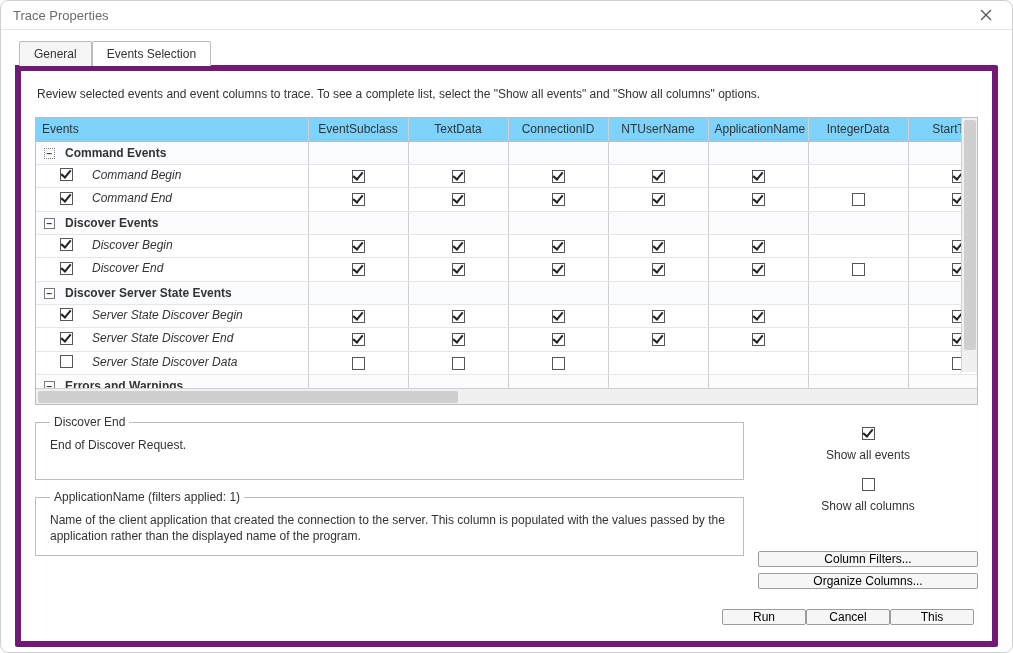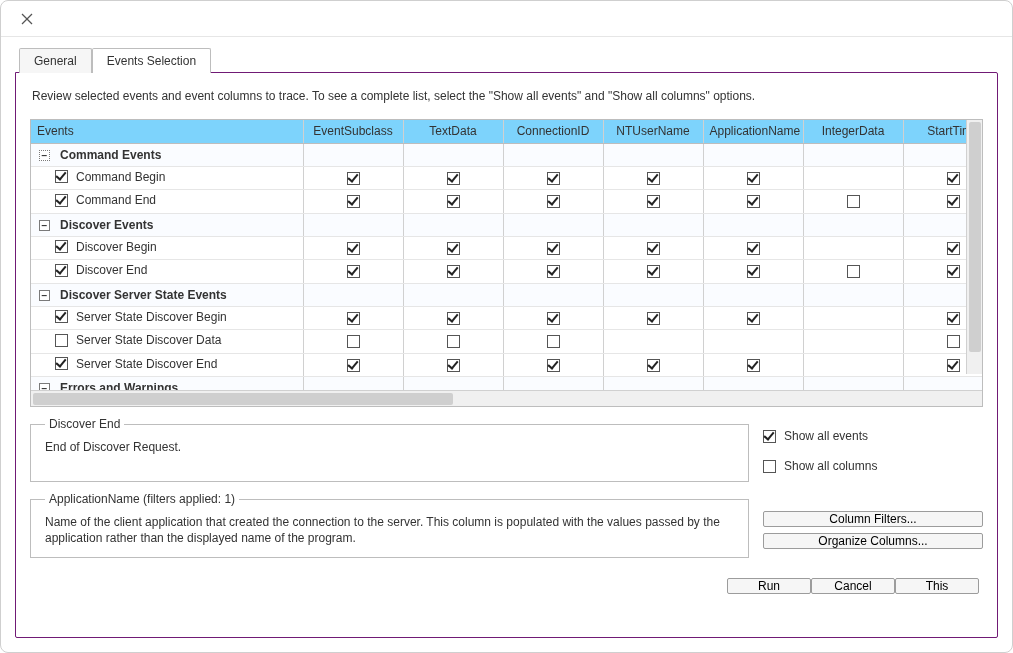--- a/index.html
+++ b/index.html
@@ -60,21 +60,21 @@
     position: relative;
     top: 1px;
     border-radius: 2px 2px 0 0;
     cursor: default;
   }
   .tab.active {
     background: #ffffff;
     z-index: 2;
   }
   .tabpanel {
-    border: 1px solid #701a75;
+    border: 6px solid #701a75;
     flex: 1;
     padding: 14px 14px 14px 14px;
     display: flex;
     flex-direction: column;
     gap: 10px;
     min-height: 0;
     border-radius: 0 2px 2px 2px;
   }
   .desc {
     font-size: 12px;
@@ -134,21 +134,22 @@
     margin-left: 2px;
     background: #fff;
     vertical-align: middle;
     color: #333;
   }
   .tree-toggle.dashed { border-style: dotted; }
   .indent-child {
     padding-left: 18px;
     display: inline-flex;
     align-items: center;
-    gap: 8px;
+    gap: 19px;
+    font-style: italic;
   }
   .cb {
     display:inline-block;
     width: 13px; height: 13px;
     border: 1px solid #555;
     background: #fff;
     position: relative;
     vertical-align: middle;
   }
   .cb.checked::after {
@@ -215,20 +216,21 @@
     padding: 0 4px;
     font-size: 12px;
     color: #333;
   }
   .chk-row {
     display: flex;
     align-items: center;
     gap: 8px;
     font-size: 12px;
     margin: 2px 0 8px 0;
+    flex-direction: column;
   }
   .btn {
     height: 16px;
     border: 1px solid #9c9c9c;
     background: #f6f6f6;
     font-size: 12px;
     padding: 0 10px;
     min-width: 200px;
     cursor: default;
     border-radius: 2px;
@@ -243,20 +245,21 @@
     font-size: 12px;
     color: #333;
     line-height: 1.35;
   }
 </style>
 </head>
 <body>
 
 <div class="window">
   <div class="titlebar">
+    <div class="title">Trace Properties</div>
     <div class="close-x">
       <svg width="12" height="12" viewBox="0 0 12 12">
           <line x1="1" y1="1" x2="11" y2="11" stroke="#555" stroke-width="1.2"></line>
           <line x1="11" y1="1" x2="1" y2="11" stroke="#555" stroke-width="1.2"></line>
         </svg>
     </div>
   </div>
 
   <div class="body">
     <div class="tabstrip">
@@ -386,43 +389,43 @@
                   <td class="cell-center"><span class="cb checked"></span></td>
                   <td class="cell-center"><span class="cb checked"></span></td>
                   <td class="cell-center"><span class="cb checked"></span></td>
                   <td class="cell-center"><span class="cb checked"></span></td>
                   <td class="cell-center"><span class="cb checked"></span></td>
                   <td class="cell-center"></td>
                   <td class="cell-center"><span class="cb checked"></span></td>
                 </tr>
                 <tr>
                   <td><span class="indent-child">
+                      <span class="cb checked"></span>
+                      <span>Server State Discover End</span>
+                    </span></td>
+                  <td class="cell-center"><span class="cb checked"></span></td>
+                  <td class="cell-center"><span class="cb checked"></span></td>
+                  <td class="cell-center"><span class="cb checked"></span></td>
+                  <td class="cell-center"><span class="cb checked"></span></td>
+                  <td class="cell-center"><span class="cb checked"></span></td>
+                  <td class="cell-center"></td>
+                  <td class="cell-center"><span class="cb checked"></span></td>
+                </tr>
+                <tr>
+                  <td><span class="indent-child">
                       <span class="cb"></span>
                       <span>Server State Discover Data</span>
                     </span></td>
                   <td class="cell-center"><span class="cb"></span></td>
                   <td class="cell-center"><span class="cb"></span></td>
                   <td class="cell-center"><span class="cb"></span></td>
                   <td class="cell-center"></td>
                   <td class="cell-center"></td>
                   <td class="cell-center"></td>
                   <td class="cell-center"><span class="cb"></span></td>
-                </tr>
-                <tr>
-                  <td><span class="indent-child">
-                      <span class="cb checked"></span>
-                      <span>Server State Discover End</span>
-                    </span></td>
-                  <td class="cell-center"><span class="cb checked"></span></td>
-                  <td class="cell-center"><span class="cb checked"></span></td>
-                  <td class="cell-center"><span class="cb checked"></span></td>
-                  <td class="cell-center"><span class="cb checked"></span></td>
-                  <td class="cell-center"><span class="cb checked"></span></td>
-                  <td class="cell-center"></td>
-                  <td class="cell-center"><span class="cb checked"></span></td>
                 </tr>
                 <tr class="group-row">
                   <td colspan="1"><span class="tree-toggle">−</span><span>Errors and Warnings</span></td>
                   <td class="cell-center"></td>
                   <td class="cell-center"></td>
                   <td class="cell-center"></td>
                   <td class="cell-center"></td>
                   <td class="cell-center"></td>
                   <td class="cell-center"></td>
                   <td class="cell-center"></td>

